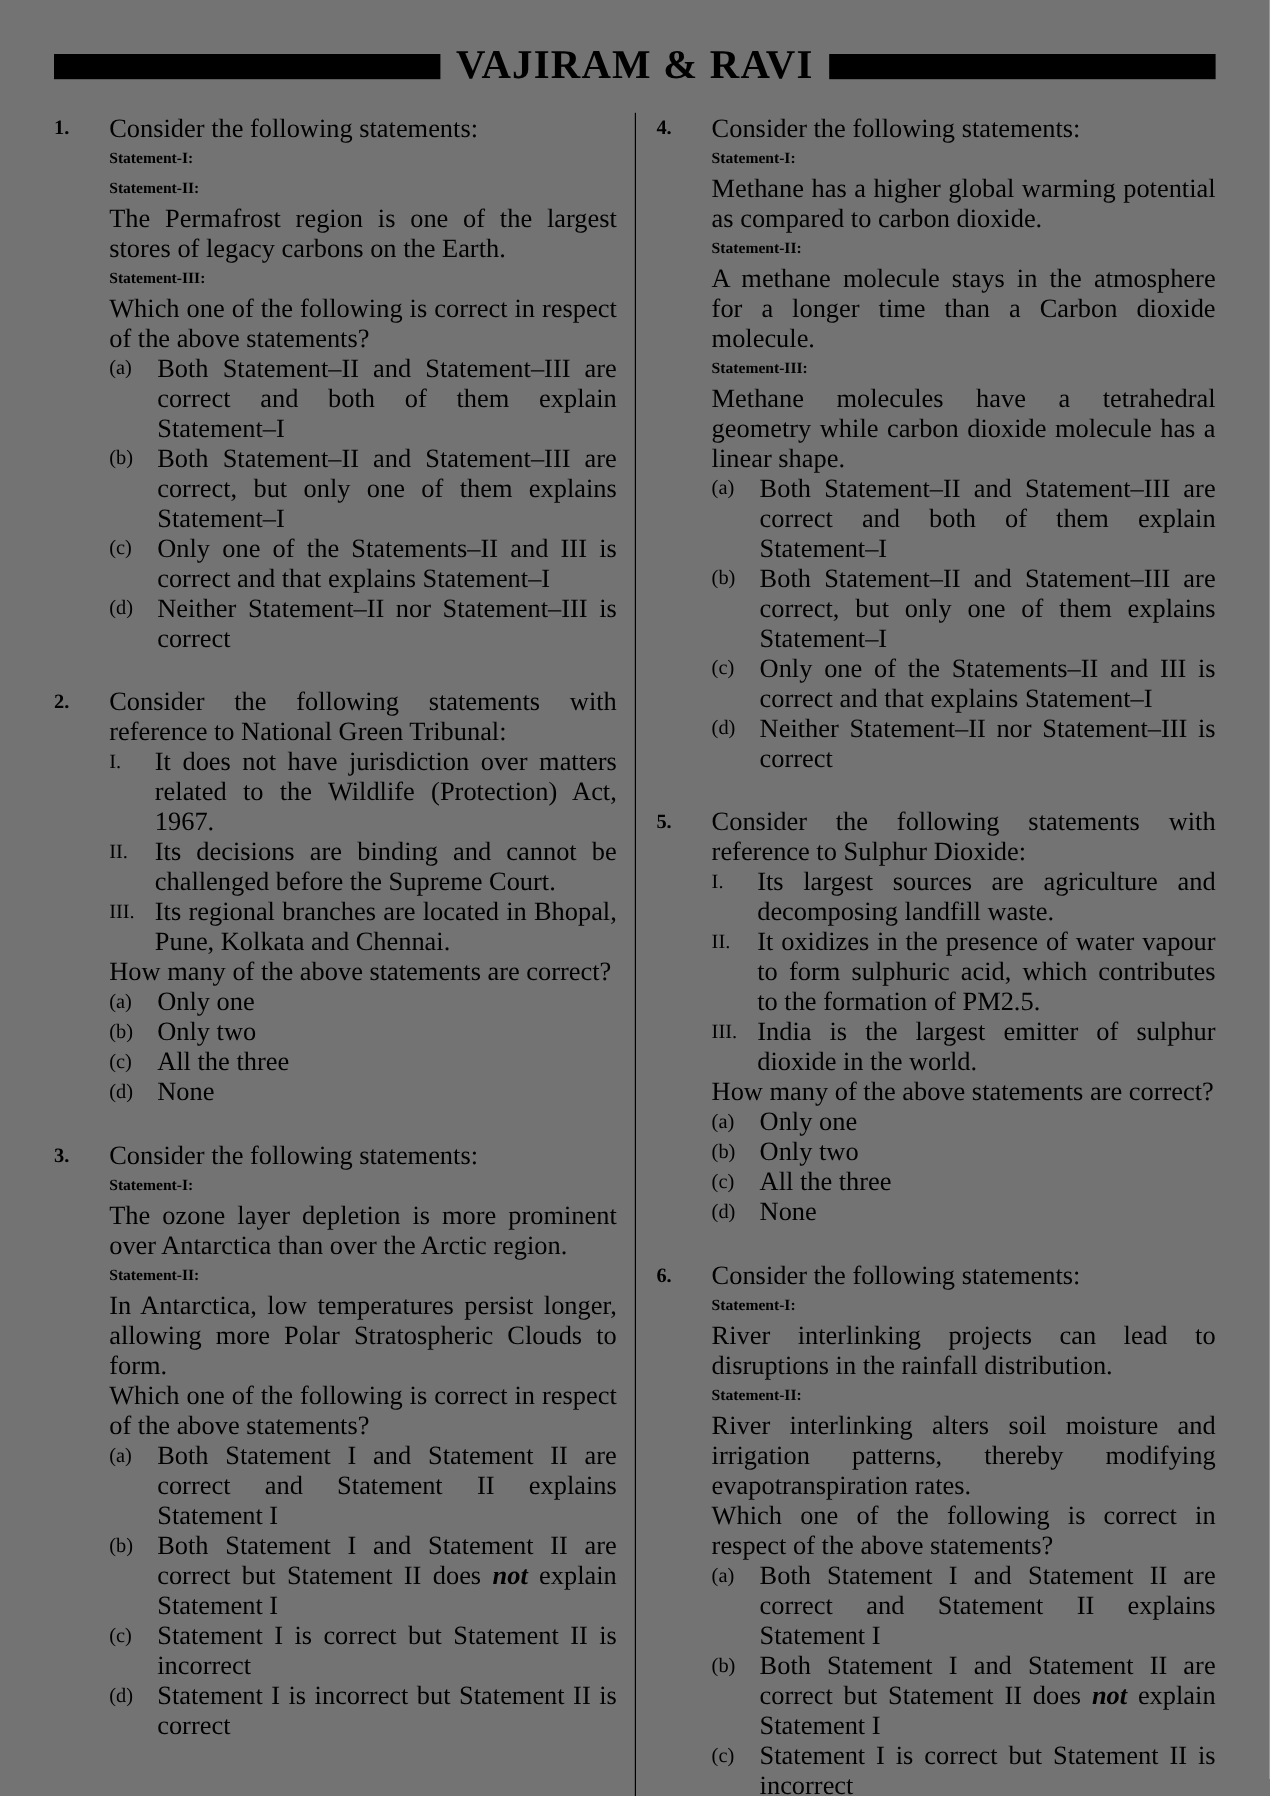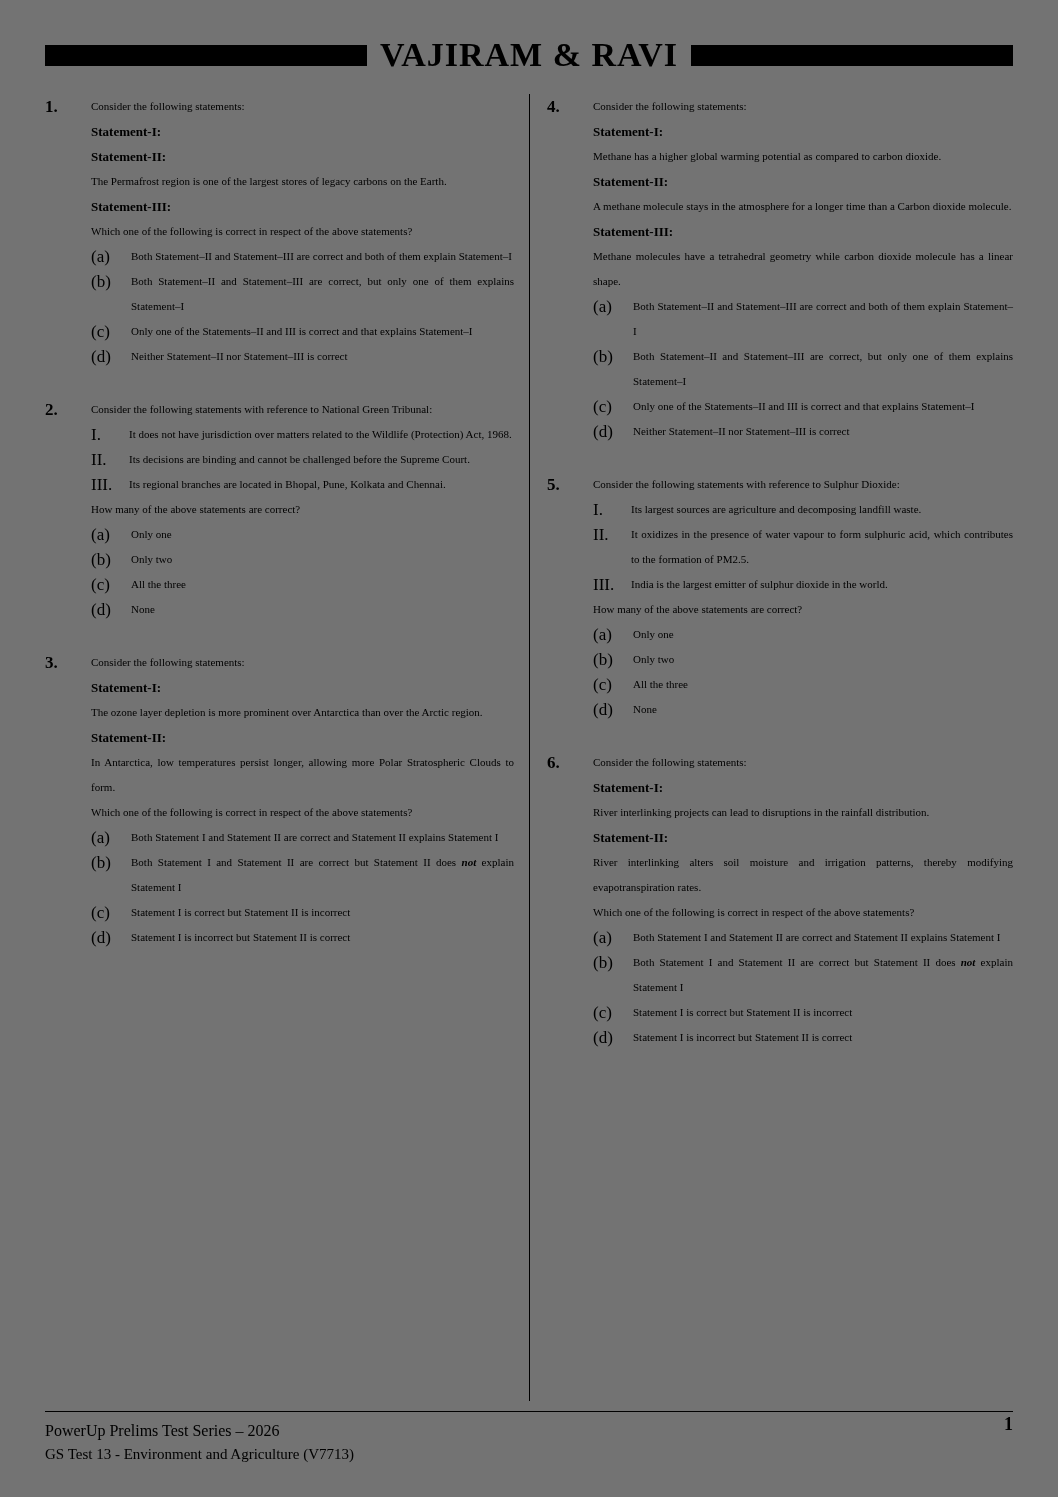--- a/index.html
+++ b/index.html
@@ -22,21 +22,21 @@
     white-space: nowrap; line-height: 1;
   }
   .columns { display: flex; align-items: stretch; flex: 1; }
   .col { width: 50%; box-sizing: border-box; }
   .col-left  { padding-right: 15px; }
   .col-right { padding-left: 17px; border-left: 1.6px solid #000; }
   .question { display: flex; margin-bottom: 28px; }
   .question:last-child { margin-bottom: 0; }
   .q-num { flex: 0 0 46px; font-weight: bold; font-size: 17px; line-height: 25px; }
   .q-body { flex: 1; min-width: 0; }
-  .q-text { font-size: 11px; line-height: 25px; text-align: justify; }
+  .q-text { font-size: 22px; line-height: 25px; text-align: justify; }
   .q-label { font-size: 13px; line-height: 25px; font-weight: bold; }
   .row { display: flex; }
   .marker { flex: 0 0 40px; font-size: 17px; line-height: 25px; }
   .marker.roman { flex: 0 0 38px; }
   .row .q-text { flex: 1; min-width: 0; }
   .bi { font-weight: bold; font-style: italic; }
   .footer {
     border-top: 1.6px solid #000;
     margin-top: 10px;
     padding-top: 7px;
@@ -86,21 +86,21 @@
               <div class="q-text">Neither Statement–II nor Statement–III is correct</div>
             </div>
           </div>
         </div>
         <div class="question">
           <div class="q-num">2.</div>
           <div class="q-body">
             <div class="q-text">Consider the following statements with reference to National Green Tribunal:</div>
             <div class="row">
               <div class="marker roman">I.</div>
-              <div class="q-text">It does not have jurisdiction over matters related to the Wildlife (Protection) Act, 1968.</div>
+              <div class="q-text">It does not have jurisdiction over matters related to the Wildlife (Protection) Act, 1967.</div>
             </div>
             <div class="row">
               <div class="marker roman">II.</div>
               <div class="q-text">Its decisions are binding and cannot be challenged before the Supreme Court.</div>
             </div>
             <div class="row">
               <div class="marker roman">III.</div>
               <div class="q-text">Its regional branches are located in Bhopal, Pune, Kolkata and Chennai.</div>
             </div>
             <div class="q-text">How many of the above statements are correct?</div>

